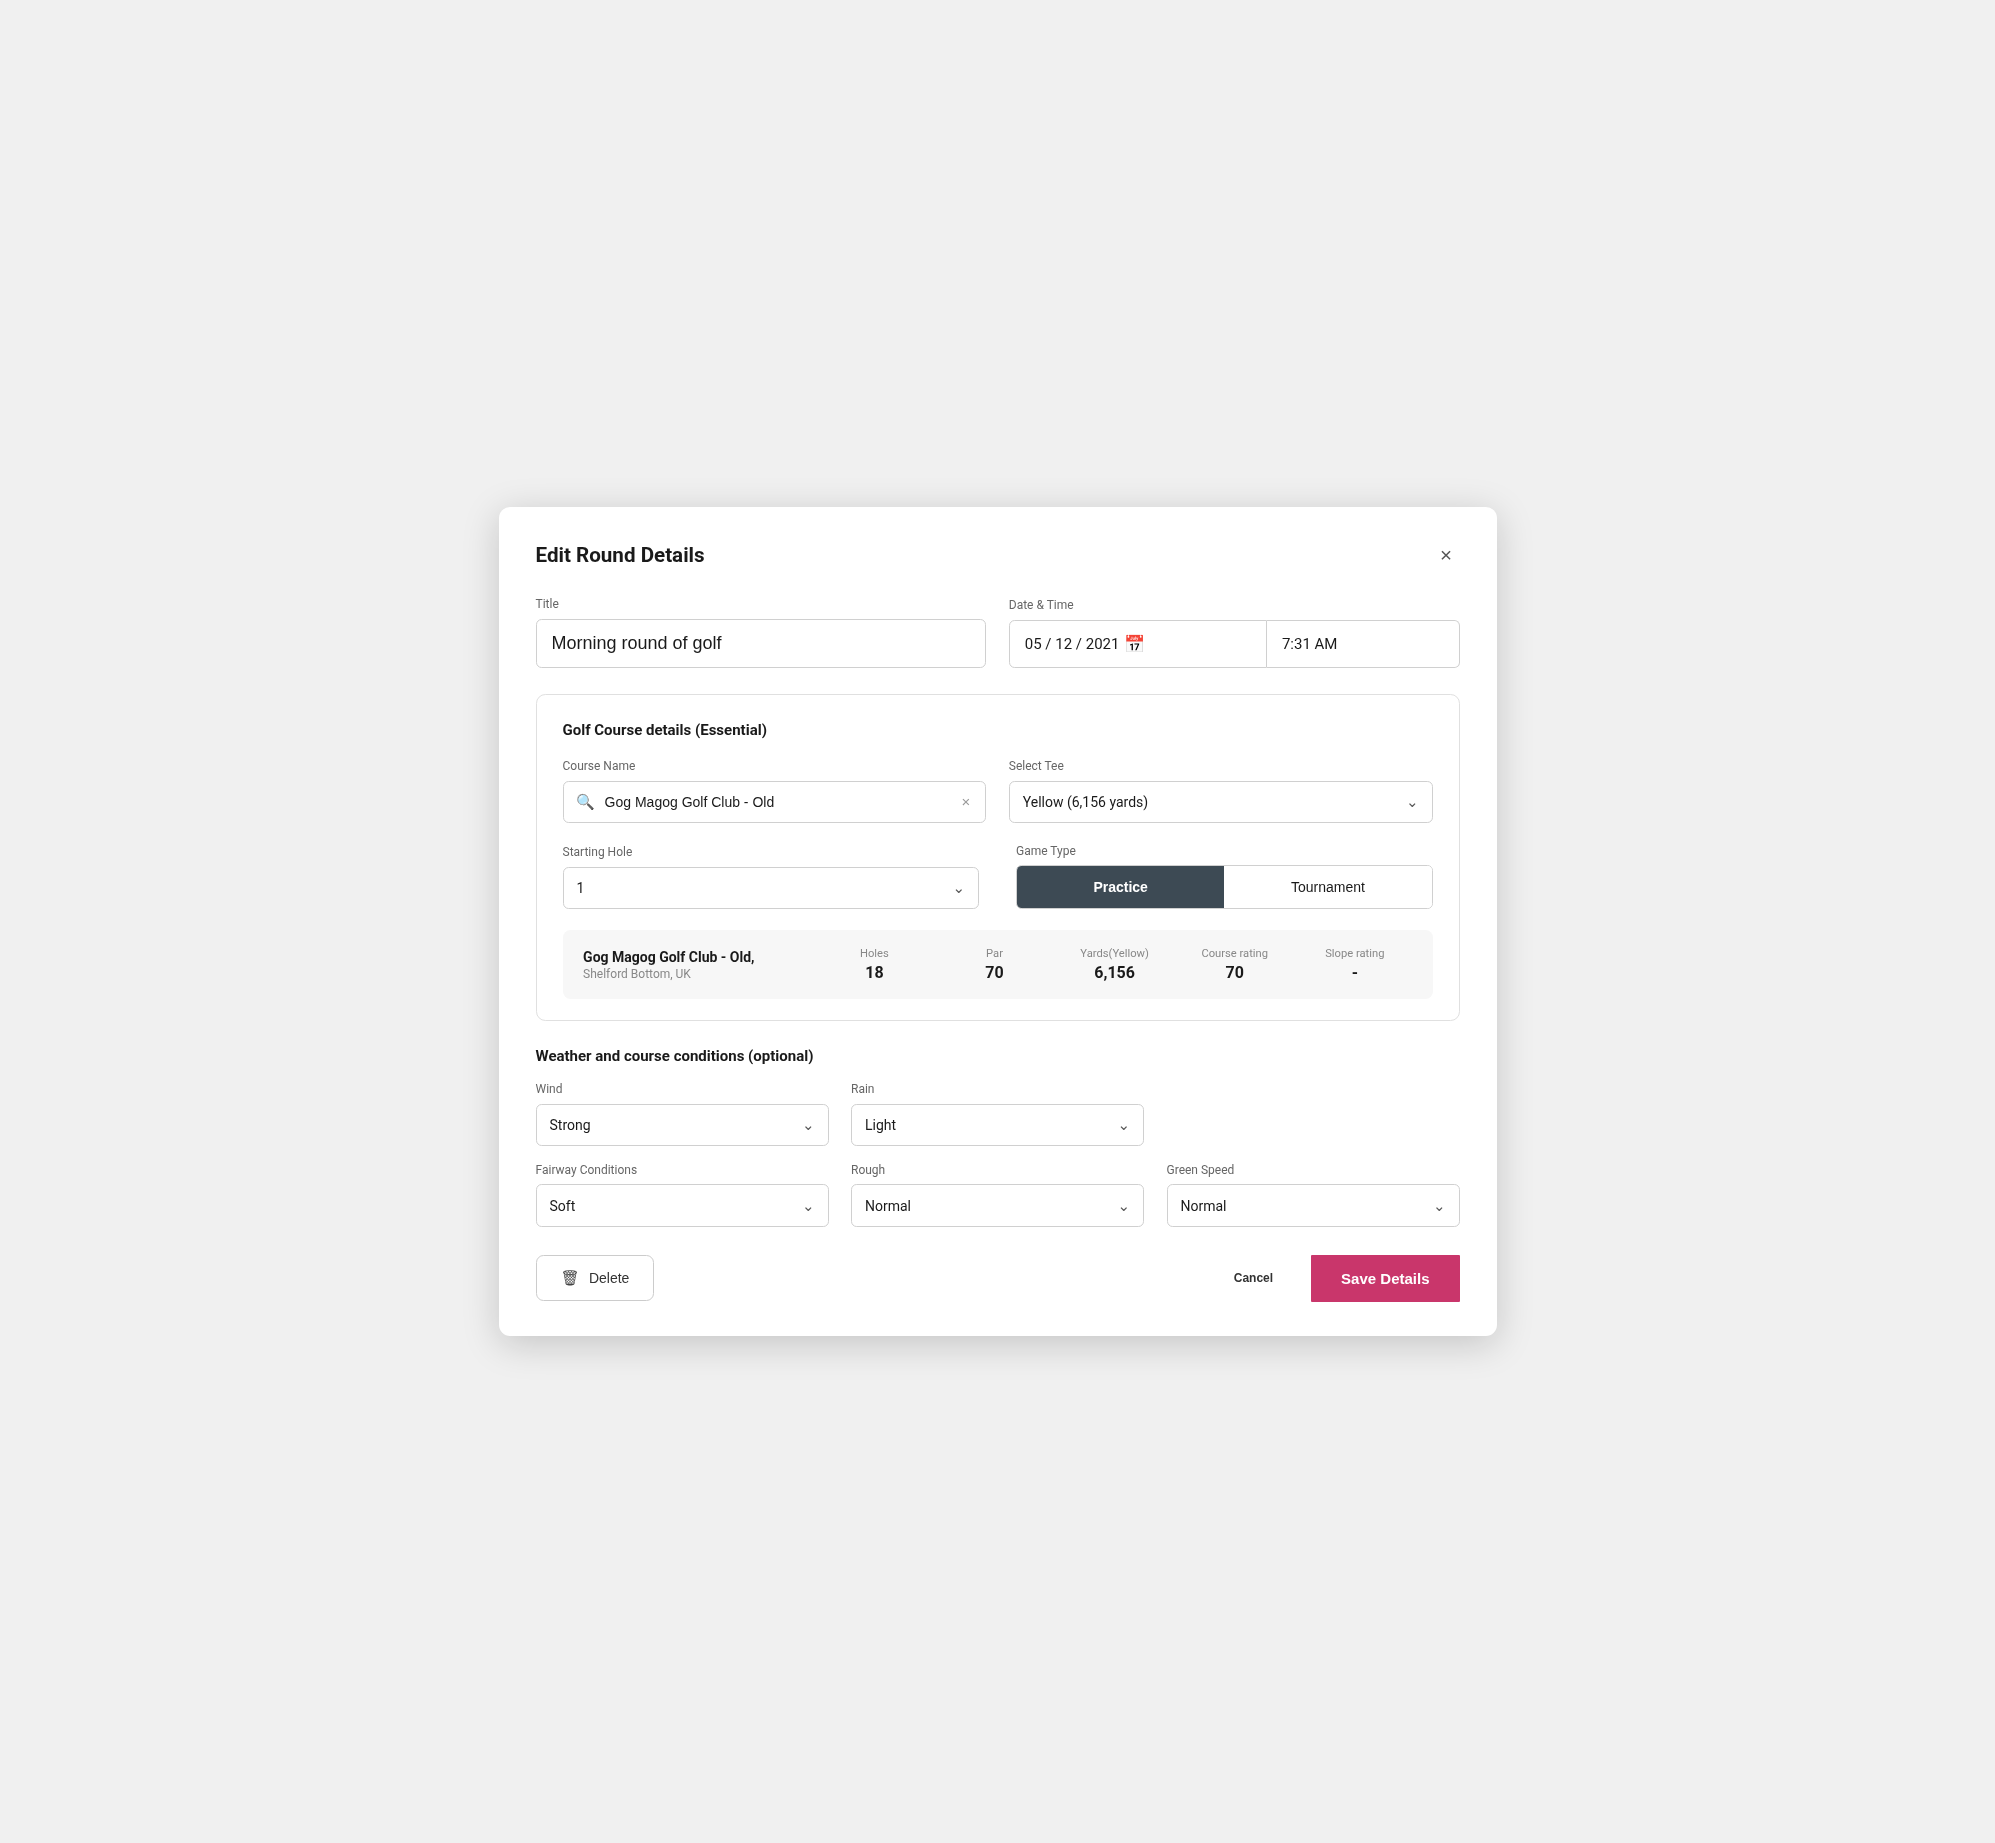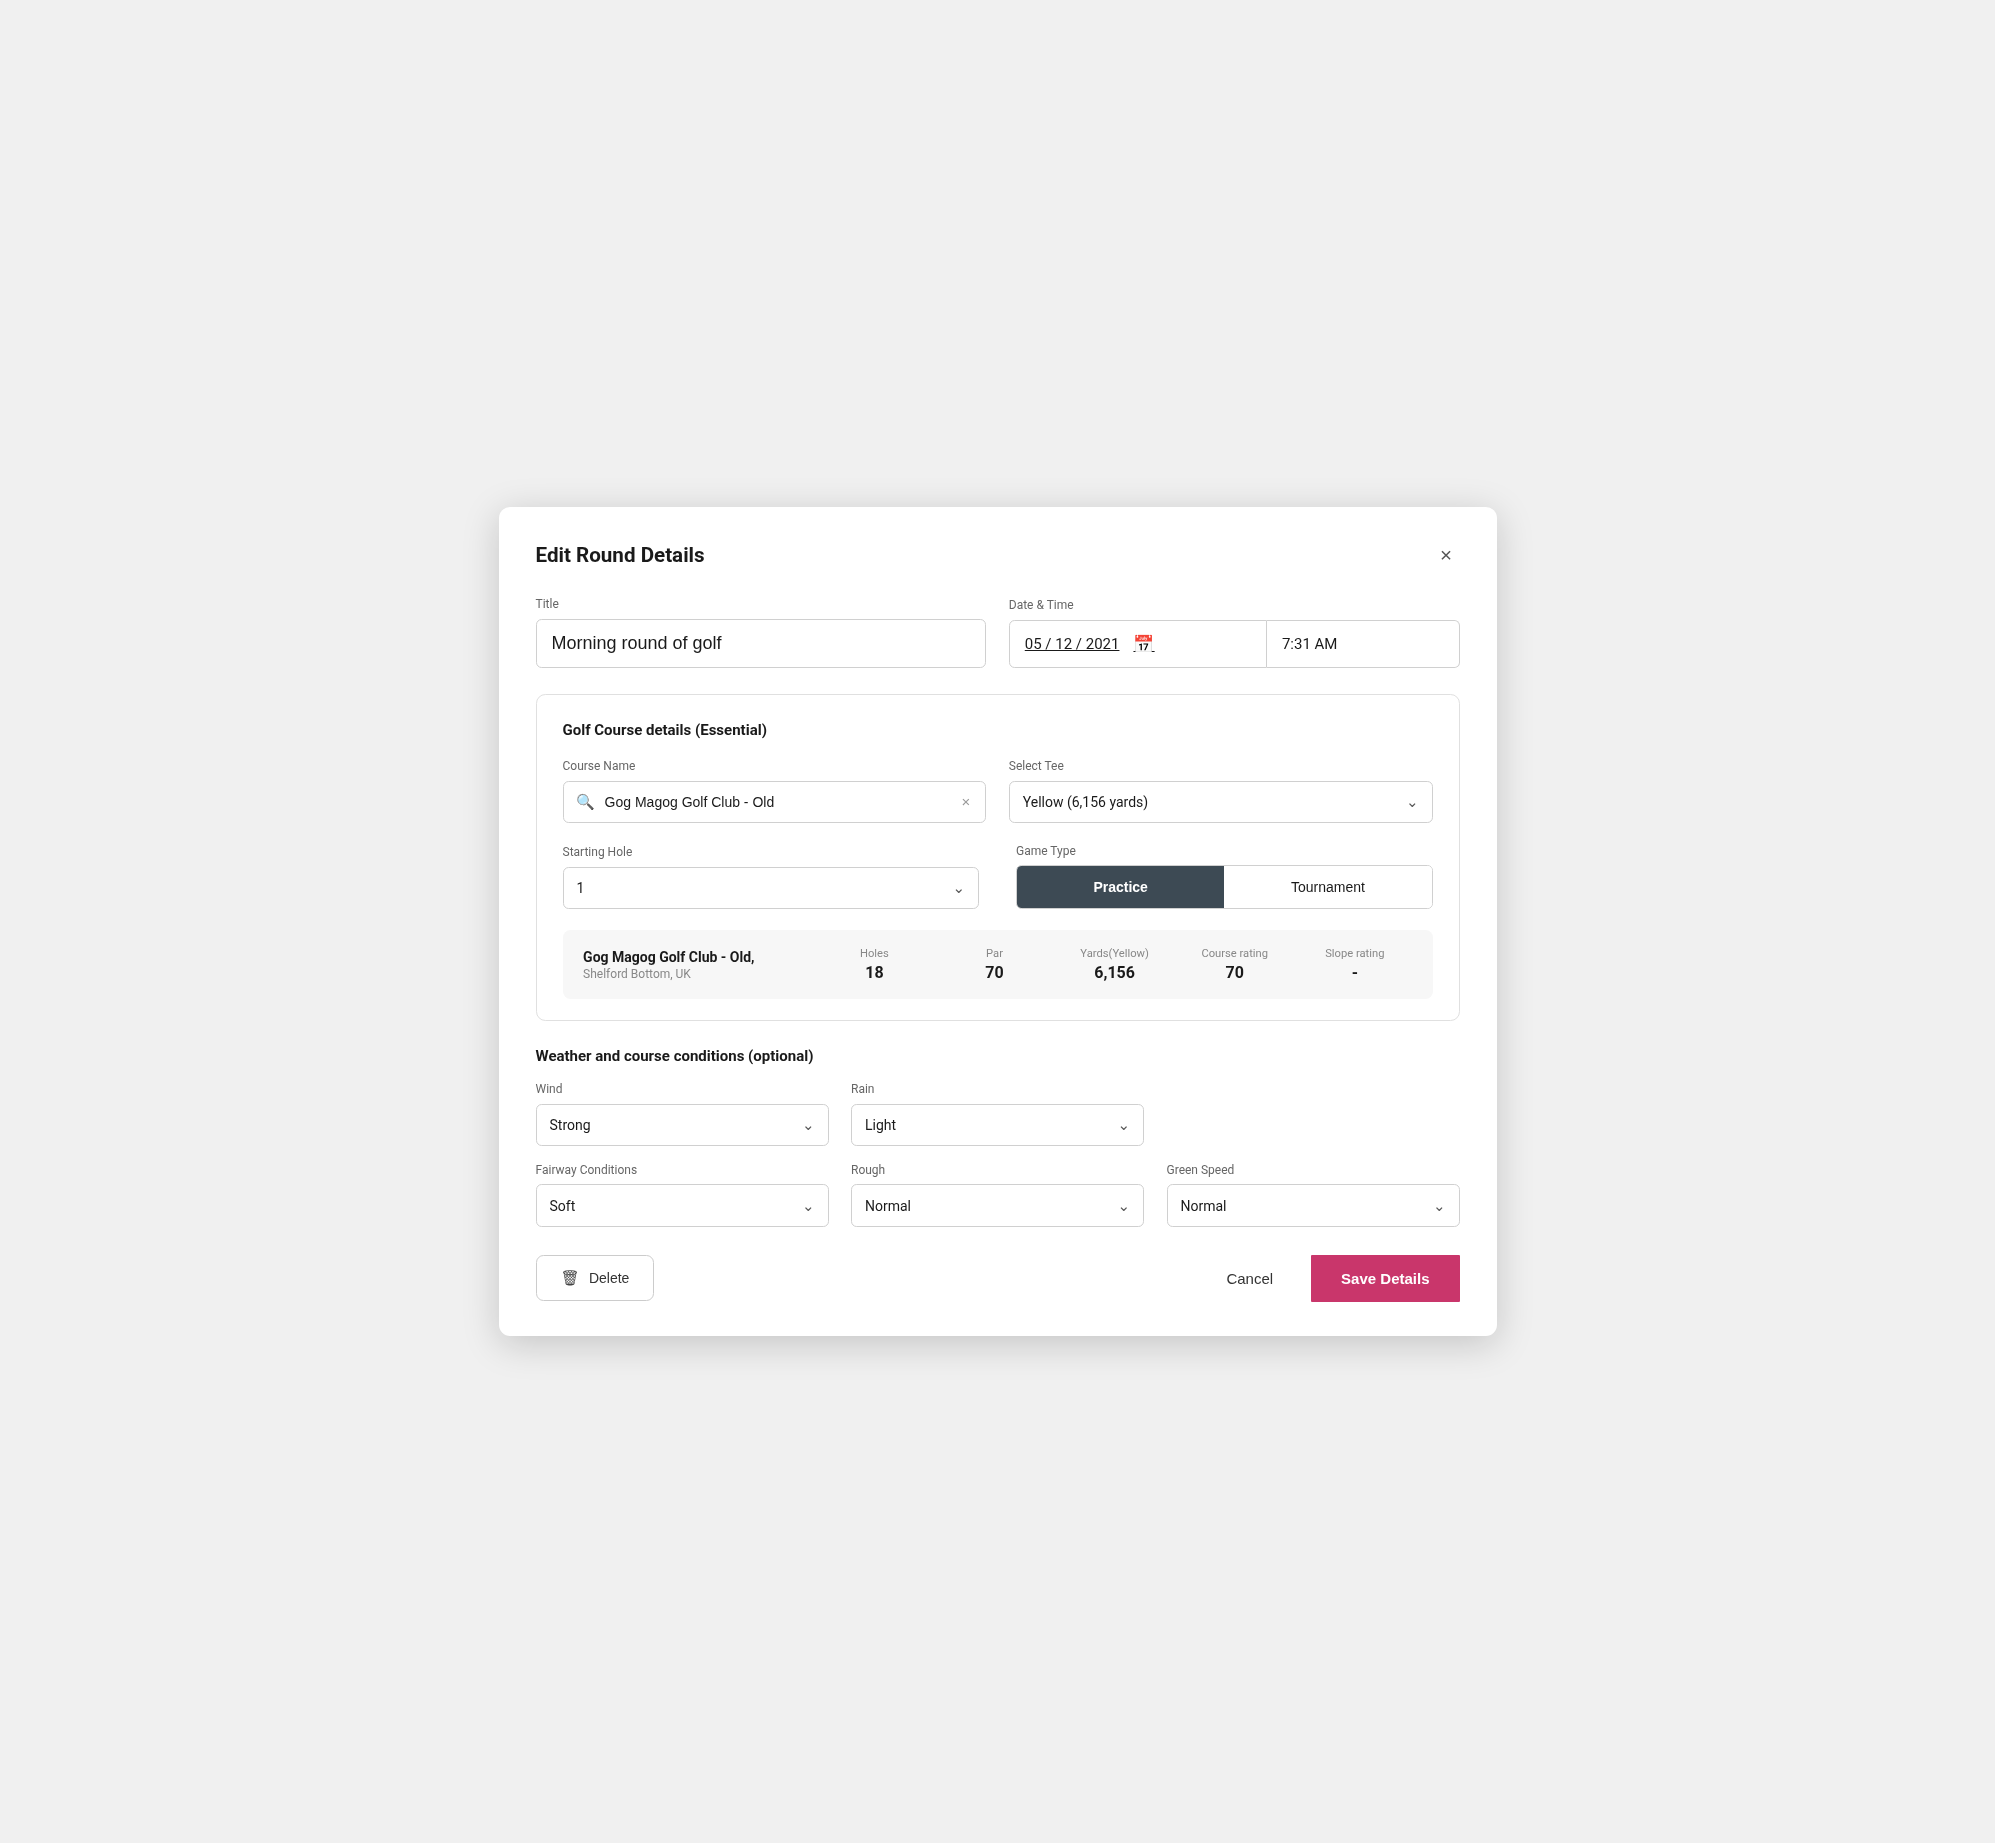--- a/index.html
+++ b/index.html
@@ -74,24 +74,23 @@
       gap: 0;
     }
     .date-input {
       border: 1.4px solid #d0d0d0;
       border-radius: 5.6px 0 0 5.6px;
       padding: 13px 15px;
       font-size: 15px;
       color: #1a1a1a;
       display: flex;
       align-items: center;
-      gap: 14px;
+      gap: 5px;
       flex: 1.4;
       background: #fff;
-      text-decoration: underline;
     }
     .time-input {
       border: 1.4px solid #d0d0d0;
       border-left: none;
       border-radius: 0 5.6px 5.6px 0;
       padding: 13px 15px;
       font-size: 15px;
       color: #1a1a1a;
       display: flex;
       align-items: center;
@@ -276,23 +275,23 @@
     }
     .trash-icon { font-size: 15px; color: #444; }
     .bottom-right {
       display: flex;
       align-items: center;
       gap: 19px;
     }
     .cancel-btn {
       background: none;
       border: none;
-      font-size: 15px;
+      font-size: 12px;
       color: #333;
-      font-weight: 400;
+      font-weight: 700;
       cursor: pointer;
       padding: 13px 19px;
     }
     .save-btn {
       background: #c9366b;
       color: #fff;
       border: none;
       border-radius: 1px;
       padding: 15px 30px;
       font-size: 15px;

